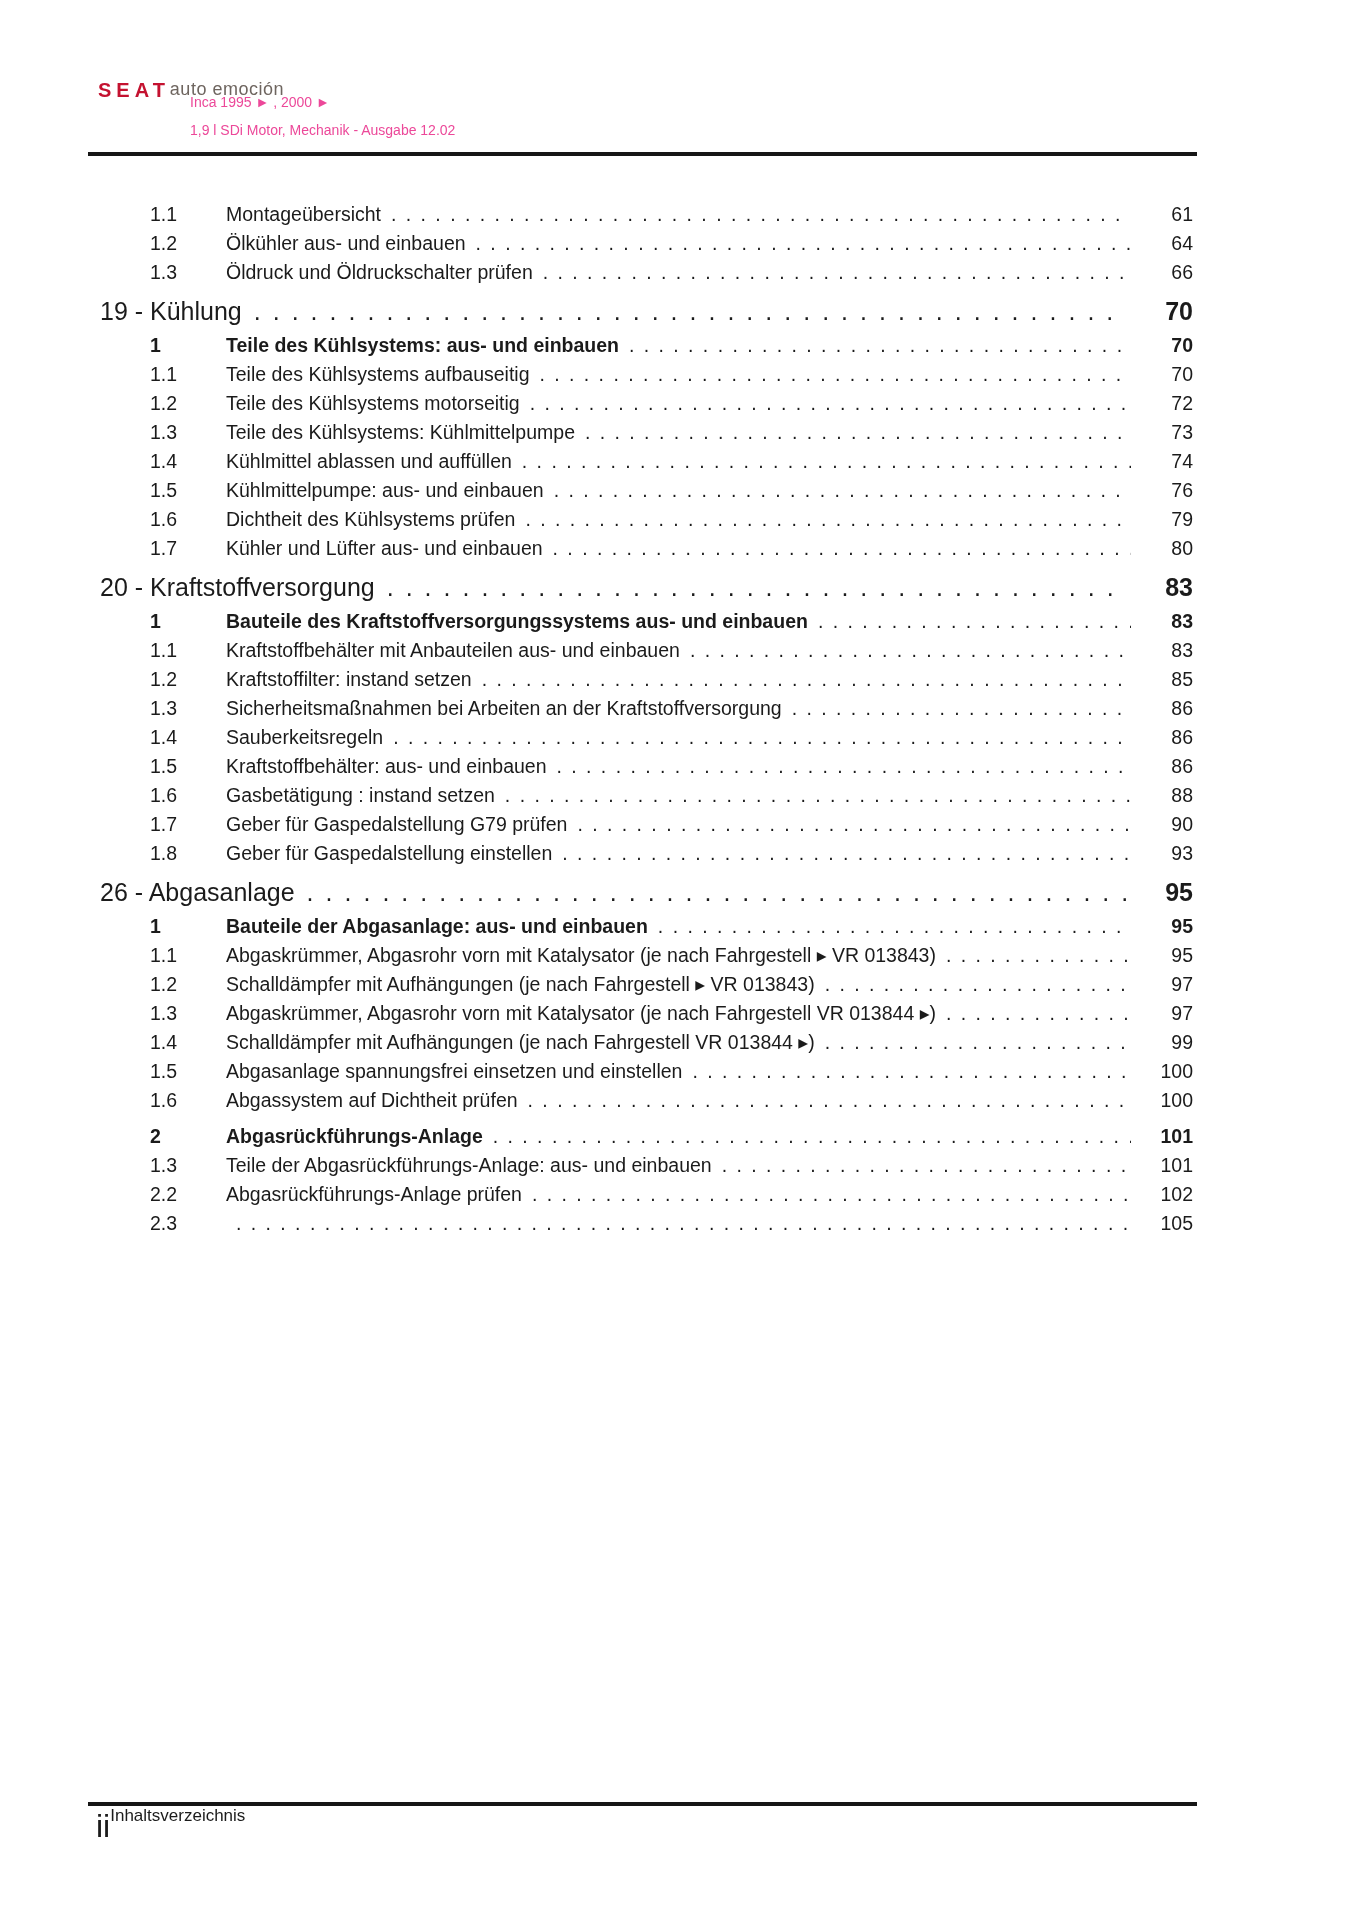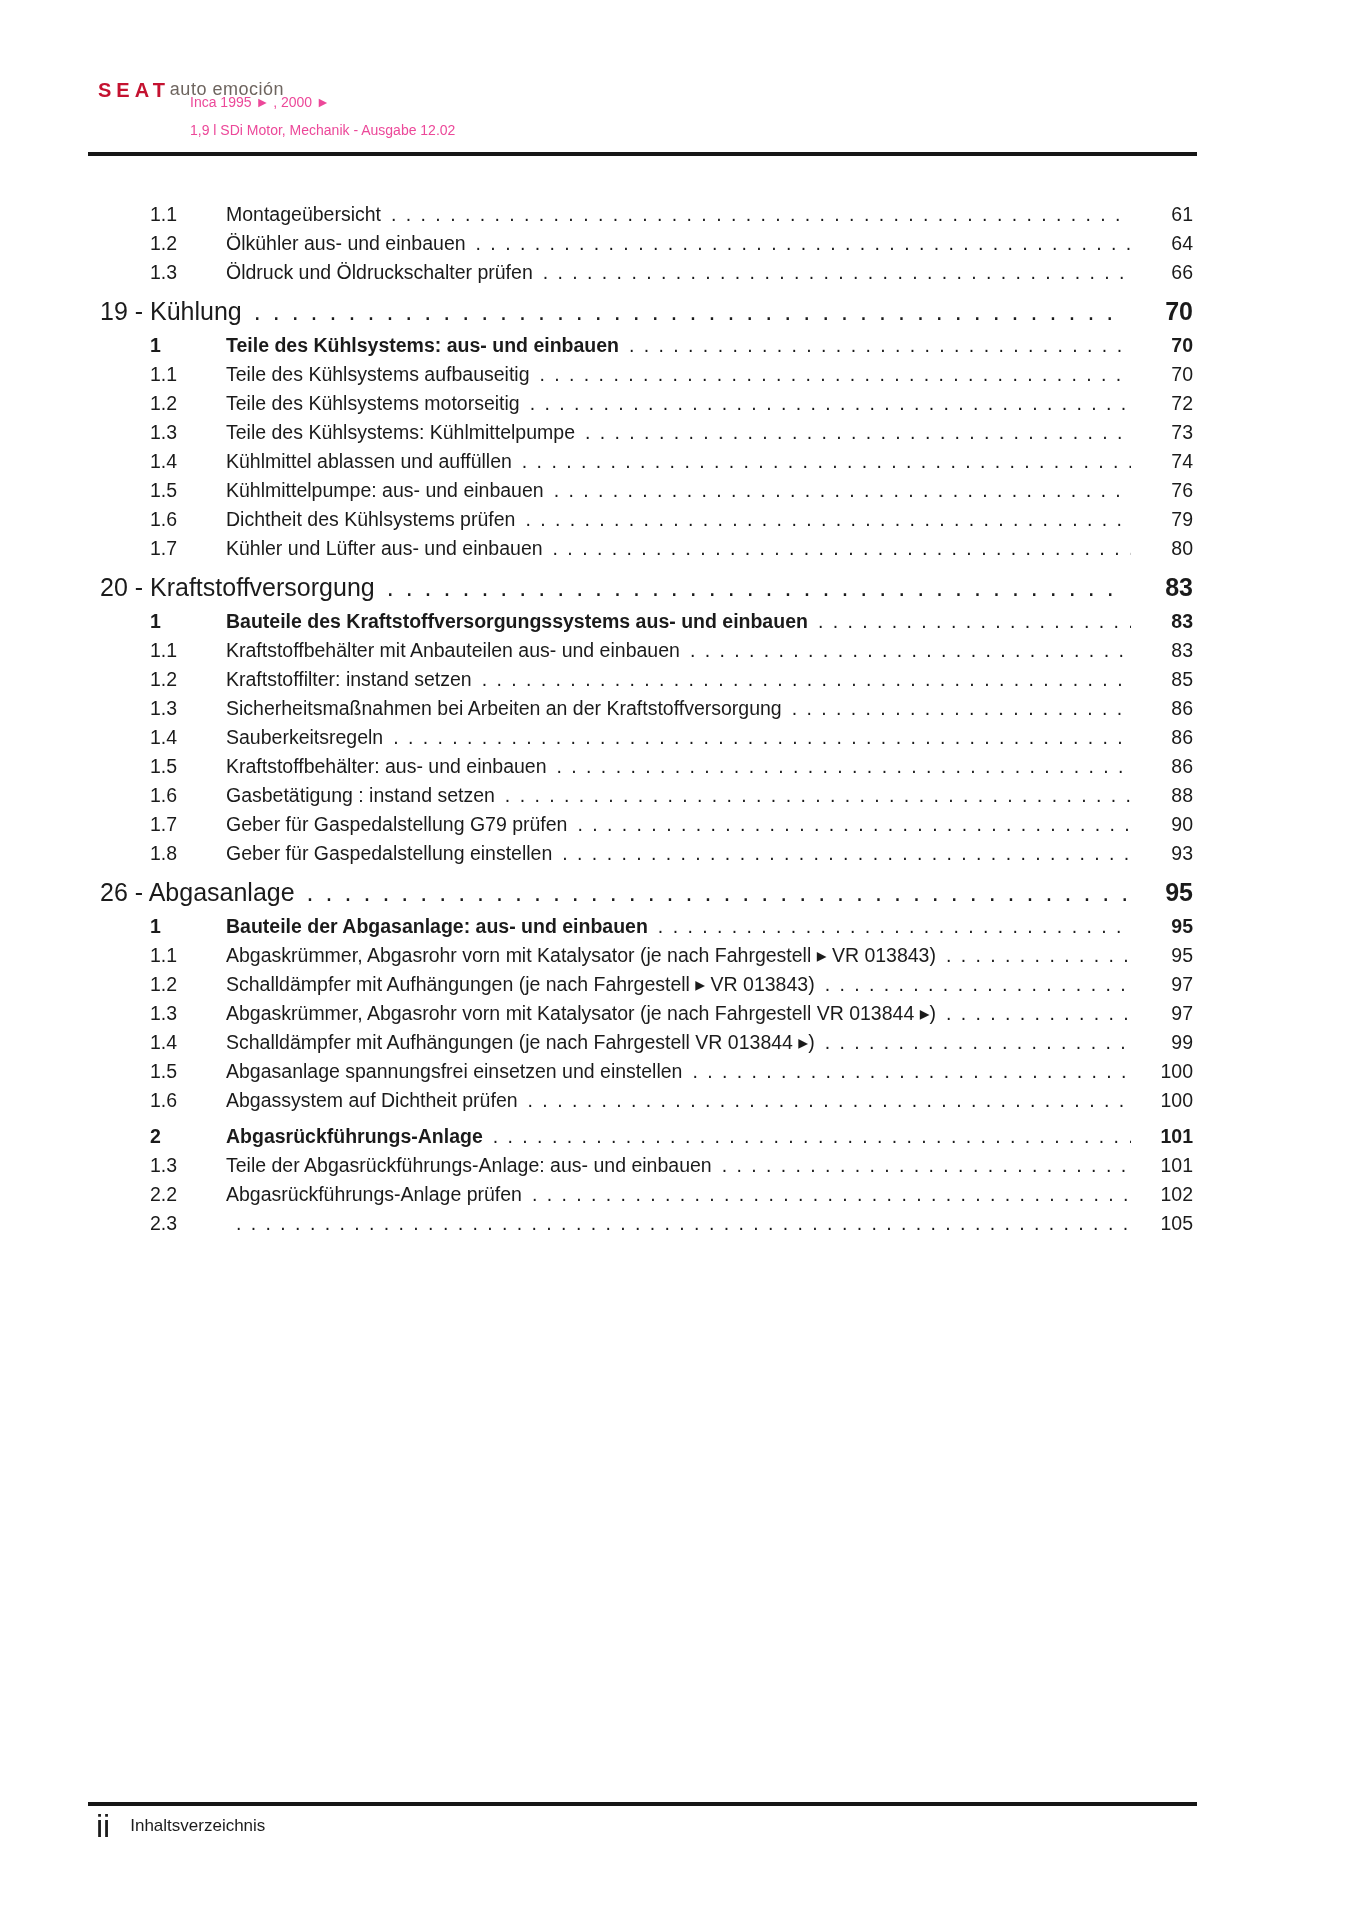--- a/index.html
+++ b/index.html
@@ -66,21 +66,21 @@
     letter-spacing:0.48em;text-align:right;margin:0 6px 0 12px;
   }
   .toc-heading .pg{flex:0 0 60px;text-align:right;font-weight:700;}
   
   .footer-rule{
     position:absolute;left:88px;top:1802px;width:1109px;height:4px;
     background:#161616;
   }
   .footer{
     position:absolute;left:96px;top:1806px;
-    display:flex;align-items:center;gap:20px;
+    display:flex;align-items:flex-start;
   }
   .footer .folio{font-size:32px;line-height:40px;}
   .footer .label{font-size:17px;}
 </style>
 </head>
 <body>
 
 <div class="page">
 
   <div class="logo-block">

